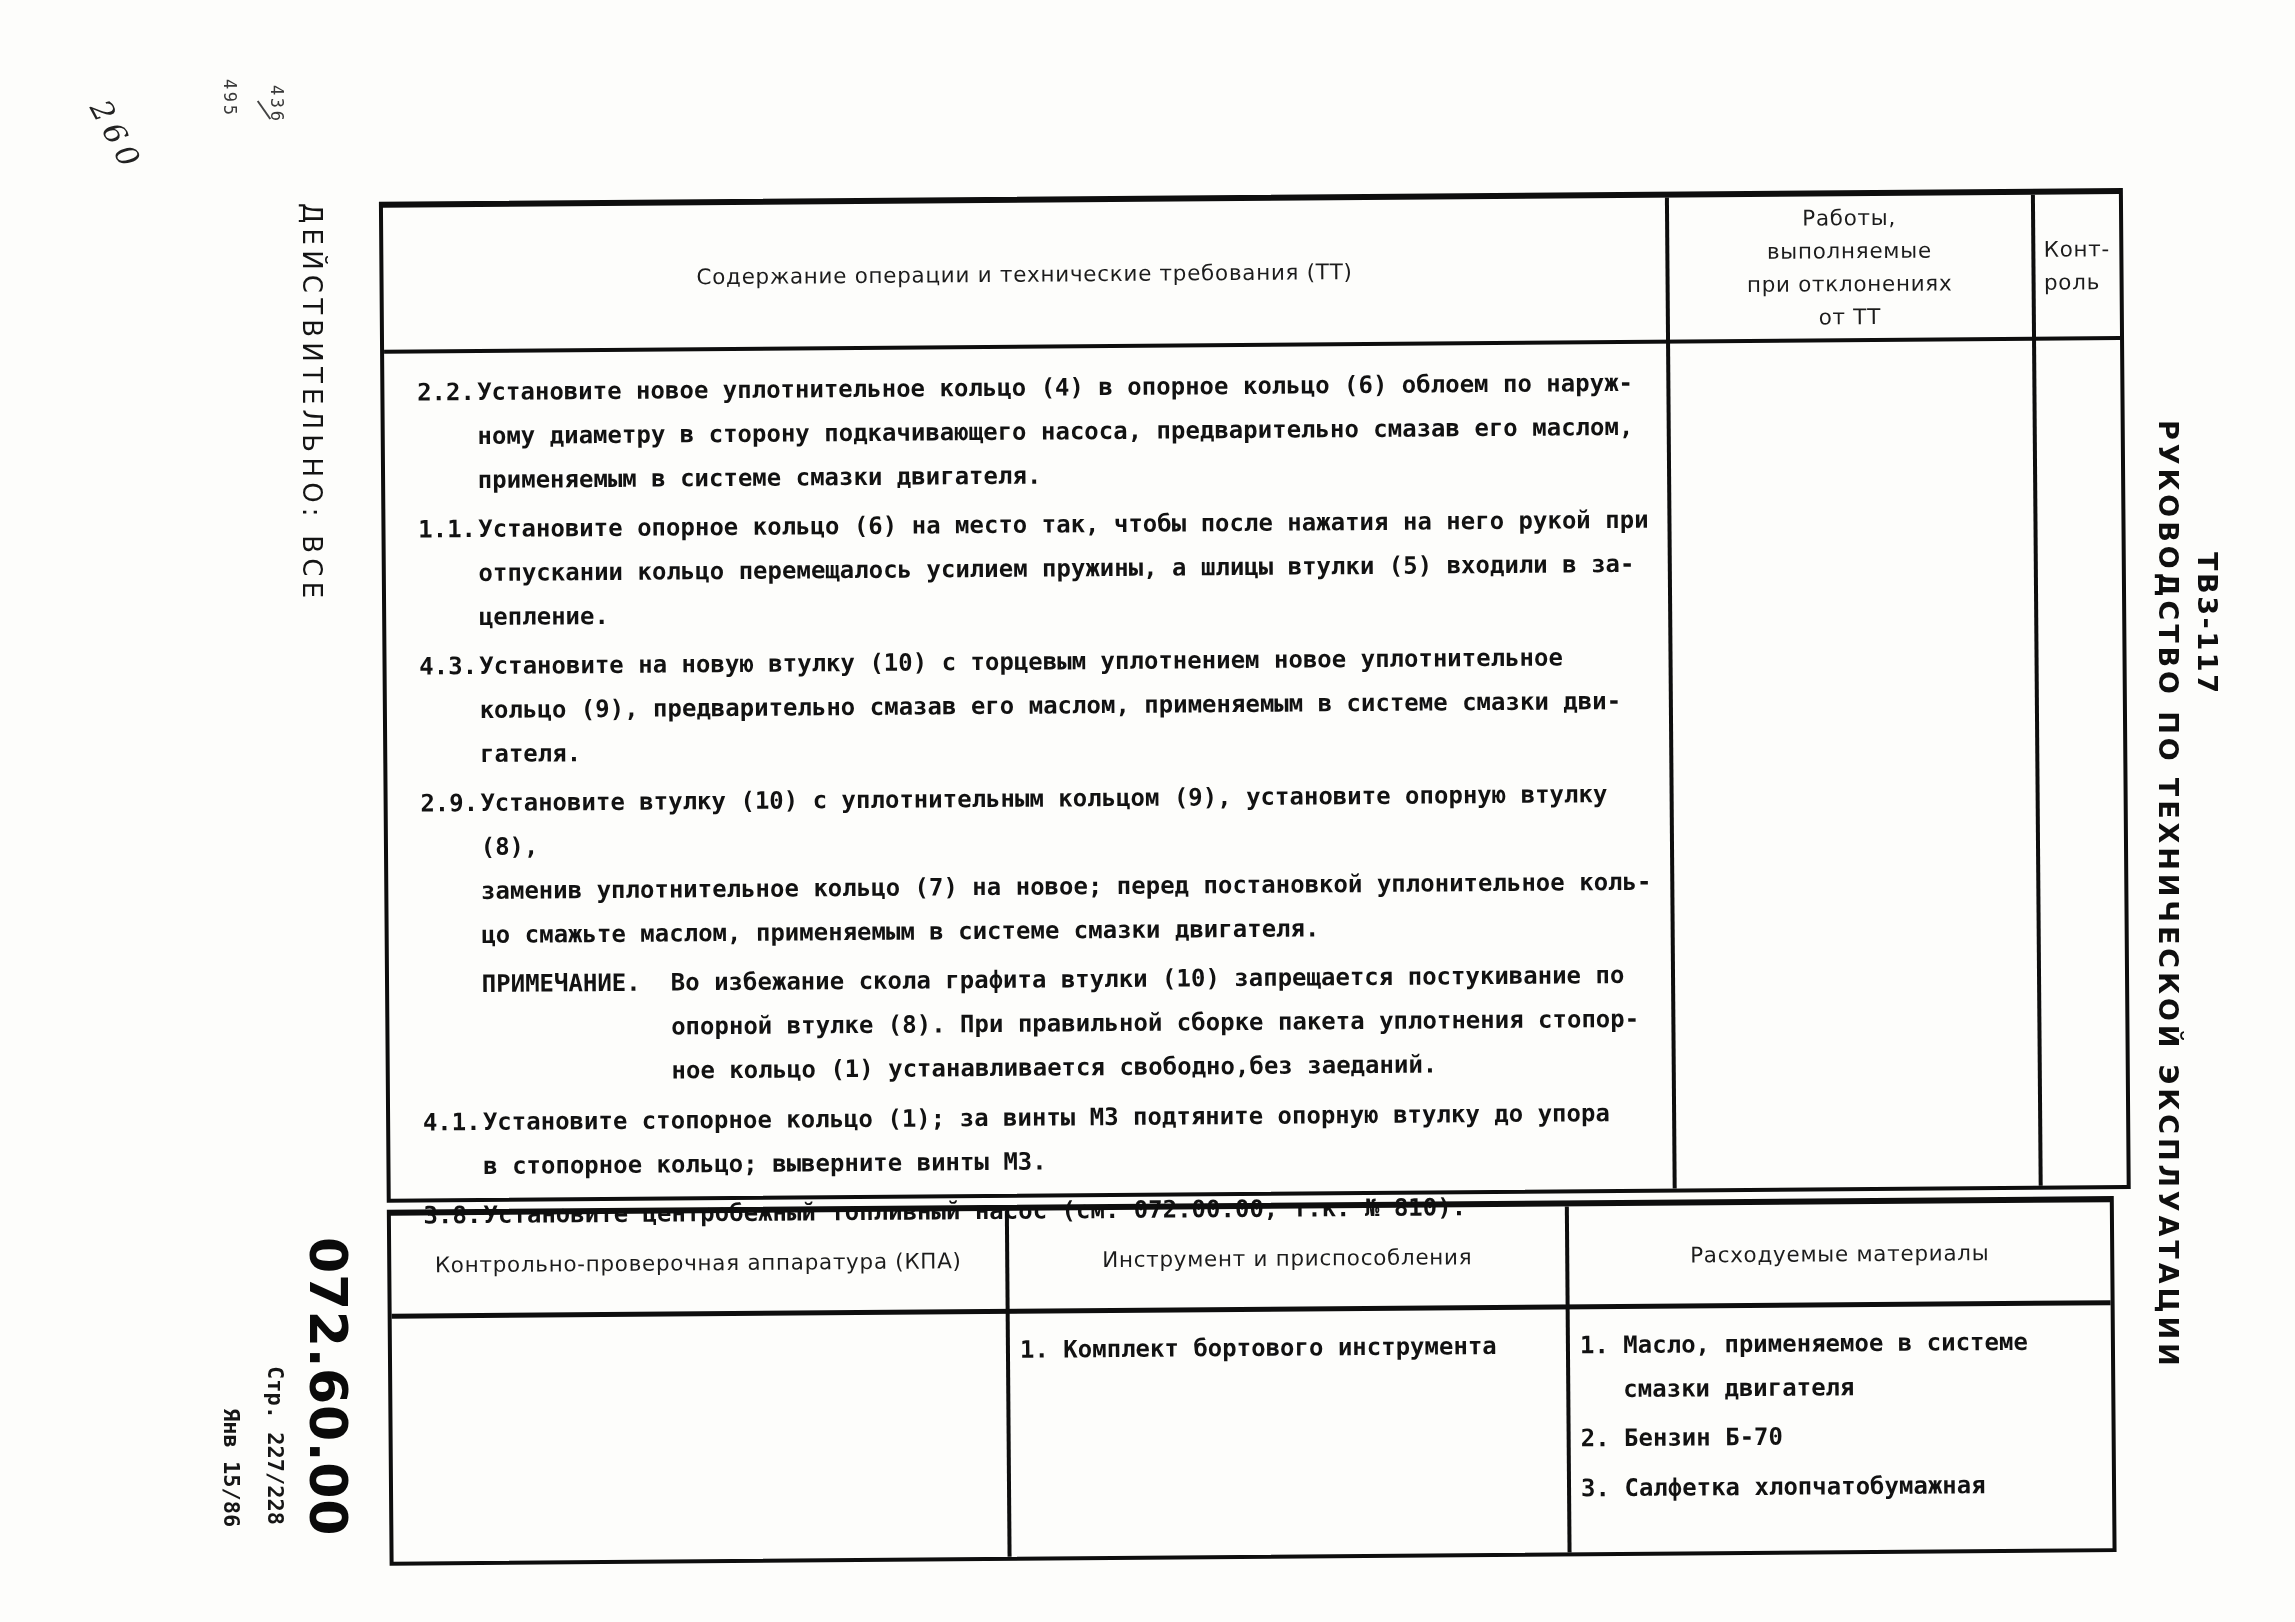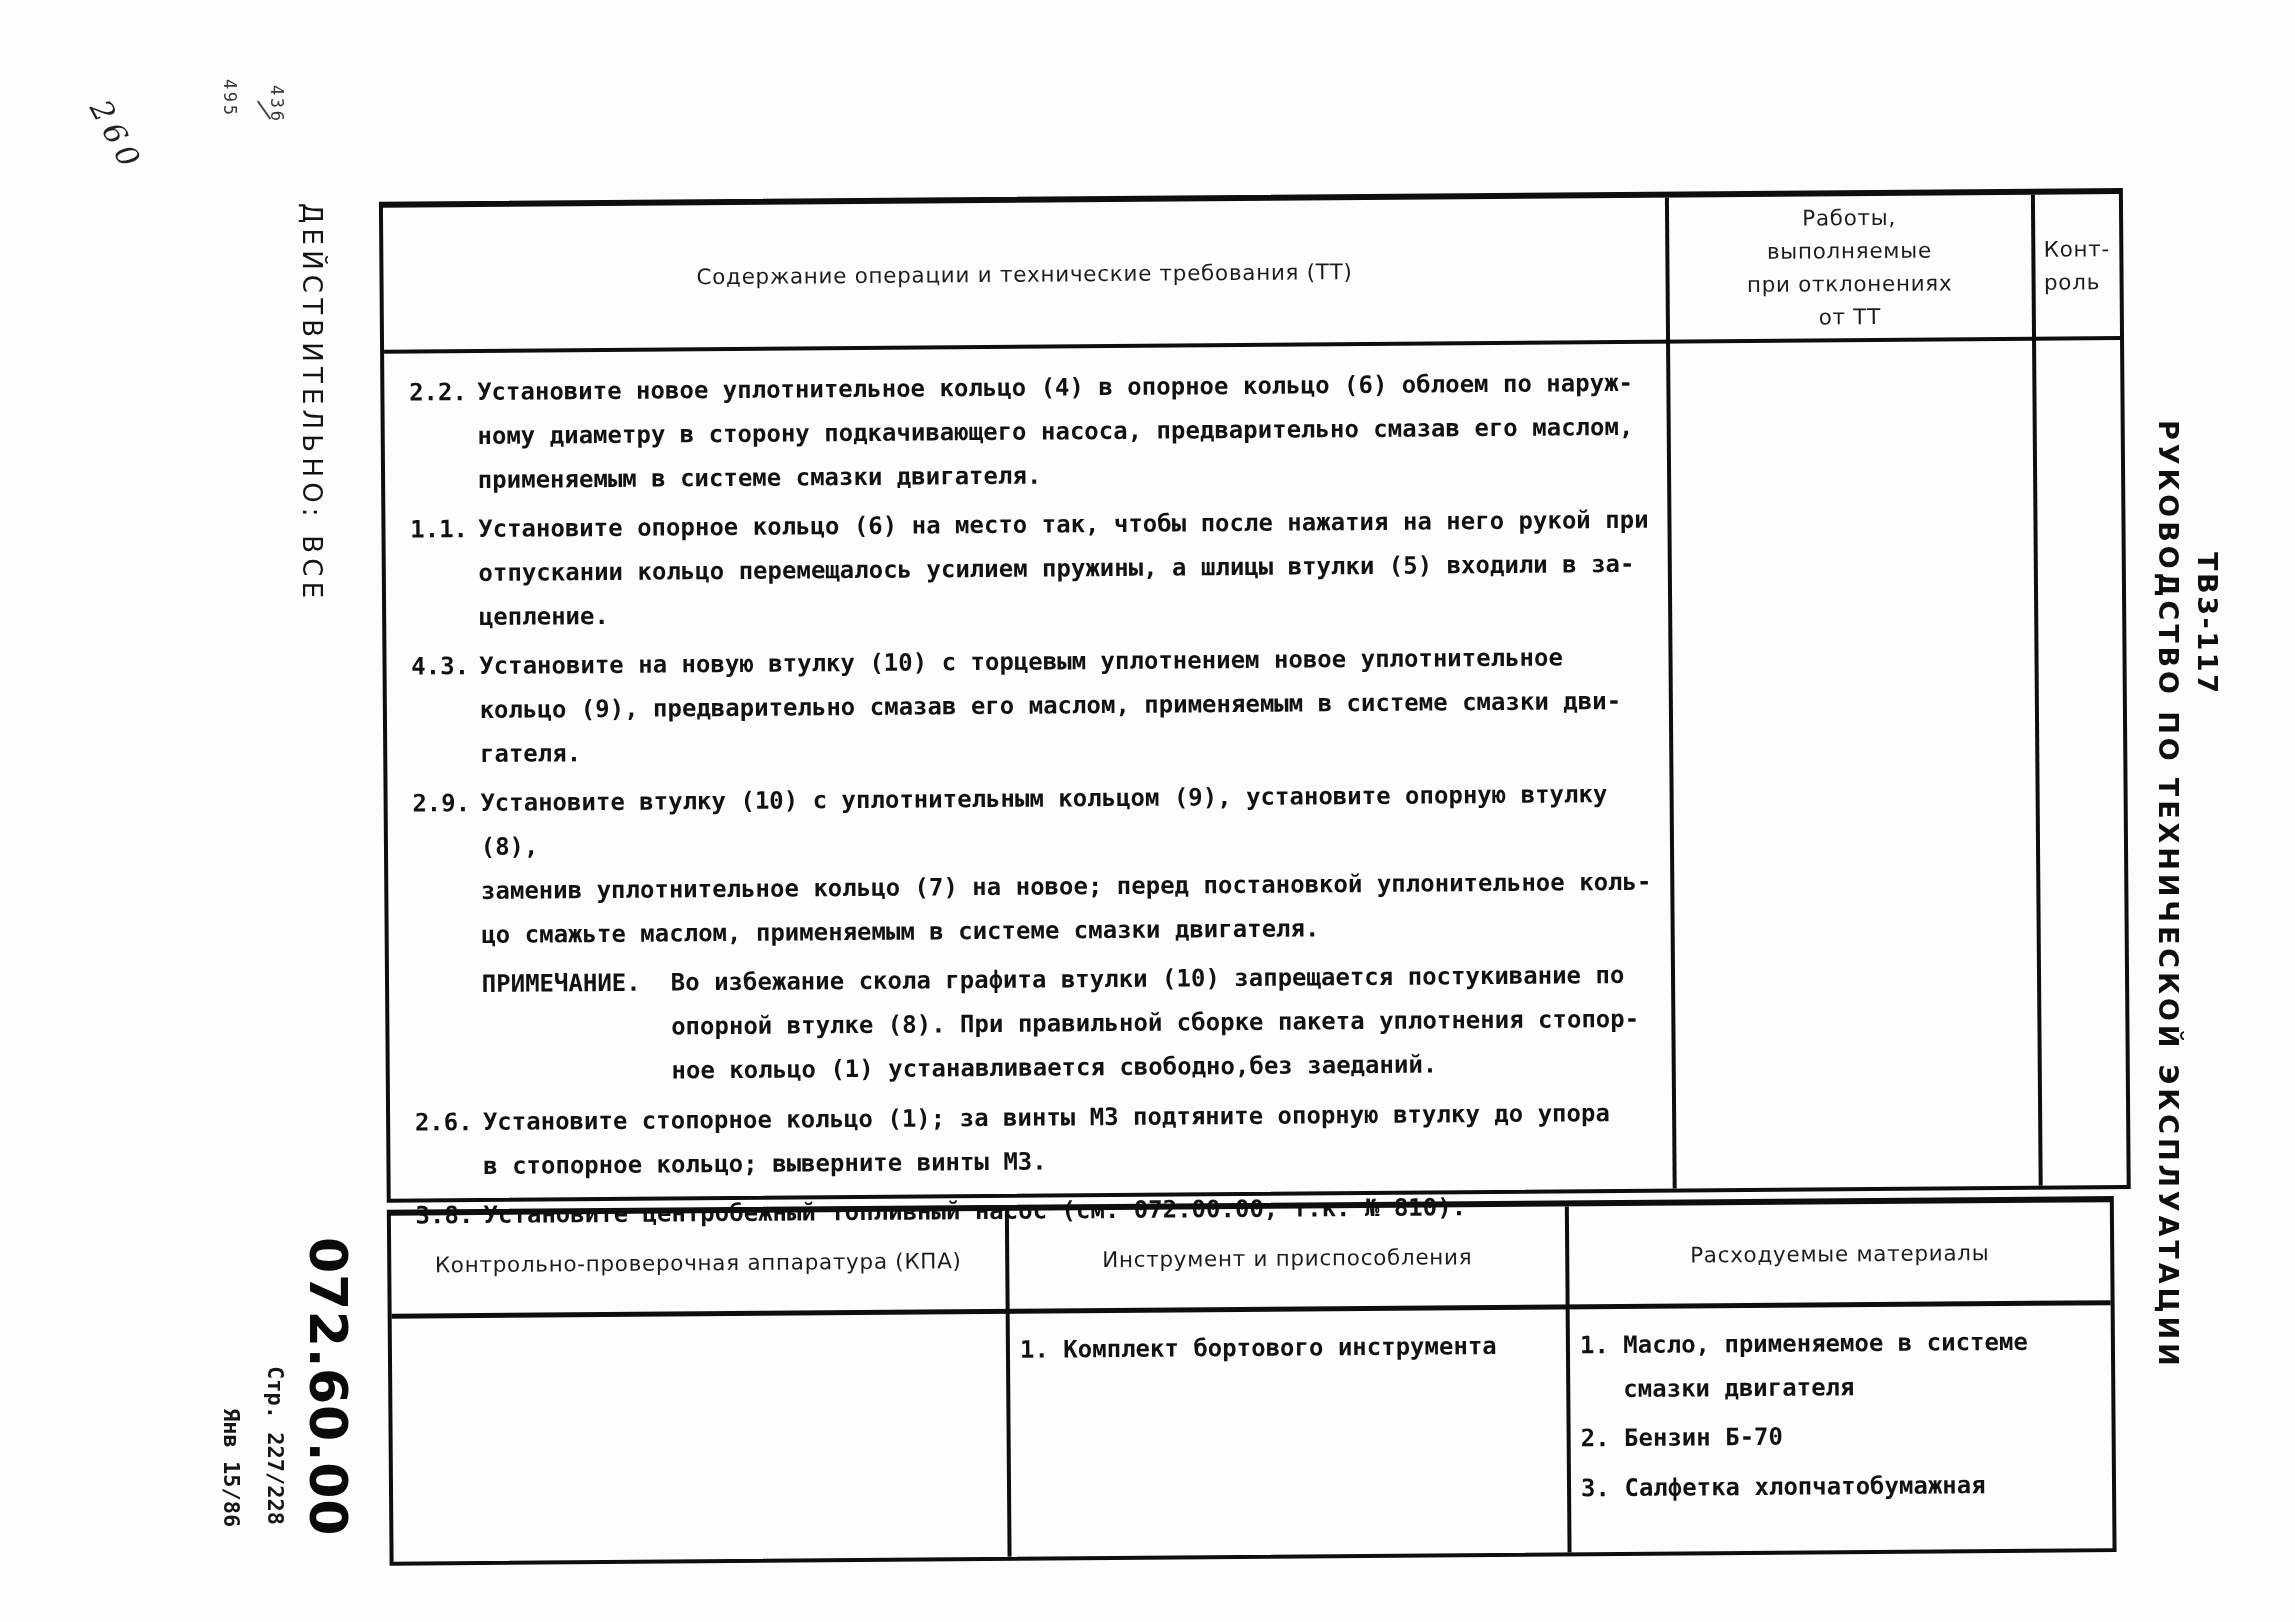--- a/index.html
+++ b/index.html
@@ -21,21 +21,21 @@
   .mt-v2{left:1648px;}
   .hcell{position:absolute;top:0;height:142px;display:flex;align-items:center;justify-content:center;
          font-size:21.5px;line-height:33px;color:#1c1c1c;letter-spacing:0.7px;}
   .hcell-1{left:0;width:1282px;}
   .hcell-2{left:1285px;width:362px;text-align:center;white-space:pre-line;}
   .hcell-3{left:1651px;right:0;text-align:left;white-space:pre-line;}
   .mt-body{position:absolute;left:11.7px;top:147px;width:1276px;padding:15.6px 0 0 13px;box-sizing:border-box;}
 
   .tw{font-family:"DejaVu Sans Mono",monospace;font-weight:700;color:#121212;}
   .item{position:relative;margin:0 0 5.2px 0;font-size:24px;line-height:44px;}
-  .item-num{position:absolute;left:0;top:0;}
+  .item-num{position:absolute;left:8px;top:0;}
   .item-text{margin-left:68px;white-space:pre-wrap;}
   .note{display:flex;margin:0 0 5.2px 68px;font-size:24px;line-height:44px;}
   .note-label{flex:0 0 189px;}
   .note-text{white-space:pre-wrap;}
 
   
   .bottom-table{
     position:absolute;left:384px;top:1203px;width:1727px;height:356px;
     border:4.6px solid #0e0e0e;border-top-width:6.5px;box-sizing:border-box;
   }
@@ -114,21 +114,21 @@
 заменив уплотнительное кольцо (7) на новое; перед постановкой уплонительное коль-
 цо смажьте маслом, применяемым в системе смазки двигателя.</div>
       </div>
       <div class="note">
         <span class="note-label">ПРИМЕЧАНИЕ.</span>
         <div class="note-text">Во избежание скола графита втулки (10) запрещается постукивание по
 опорной втулке (8). При правильной сборке пакета уплотнения стопор-
 ное кольцо (1) устанавливается свободно,без заеданий.</div>
       </div>
       <div class="item">
-        <span class="item-num">2.6.</span>
+        <span class="item-num">4.1.</span>
         <div class="item-text">Установите стопорное кольцо (1); за винты М3 подтяните опорную втулку до упора
 в стопорное кольцо; выверните винты М3.</div>
       </div>
       <div class="item">
         <span class="item-num">3.8.</span>
         <div class="item-text">Установите центробежный топливный насос (см. 072.00.00, т.к. № 810).</div>
       </div>
     </div>
   </div>
 

